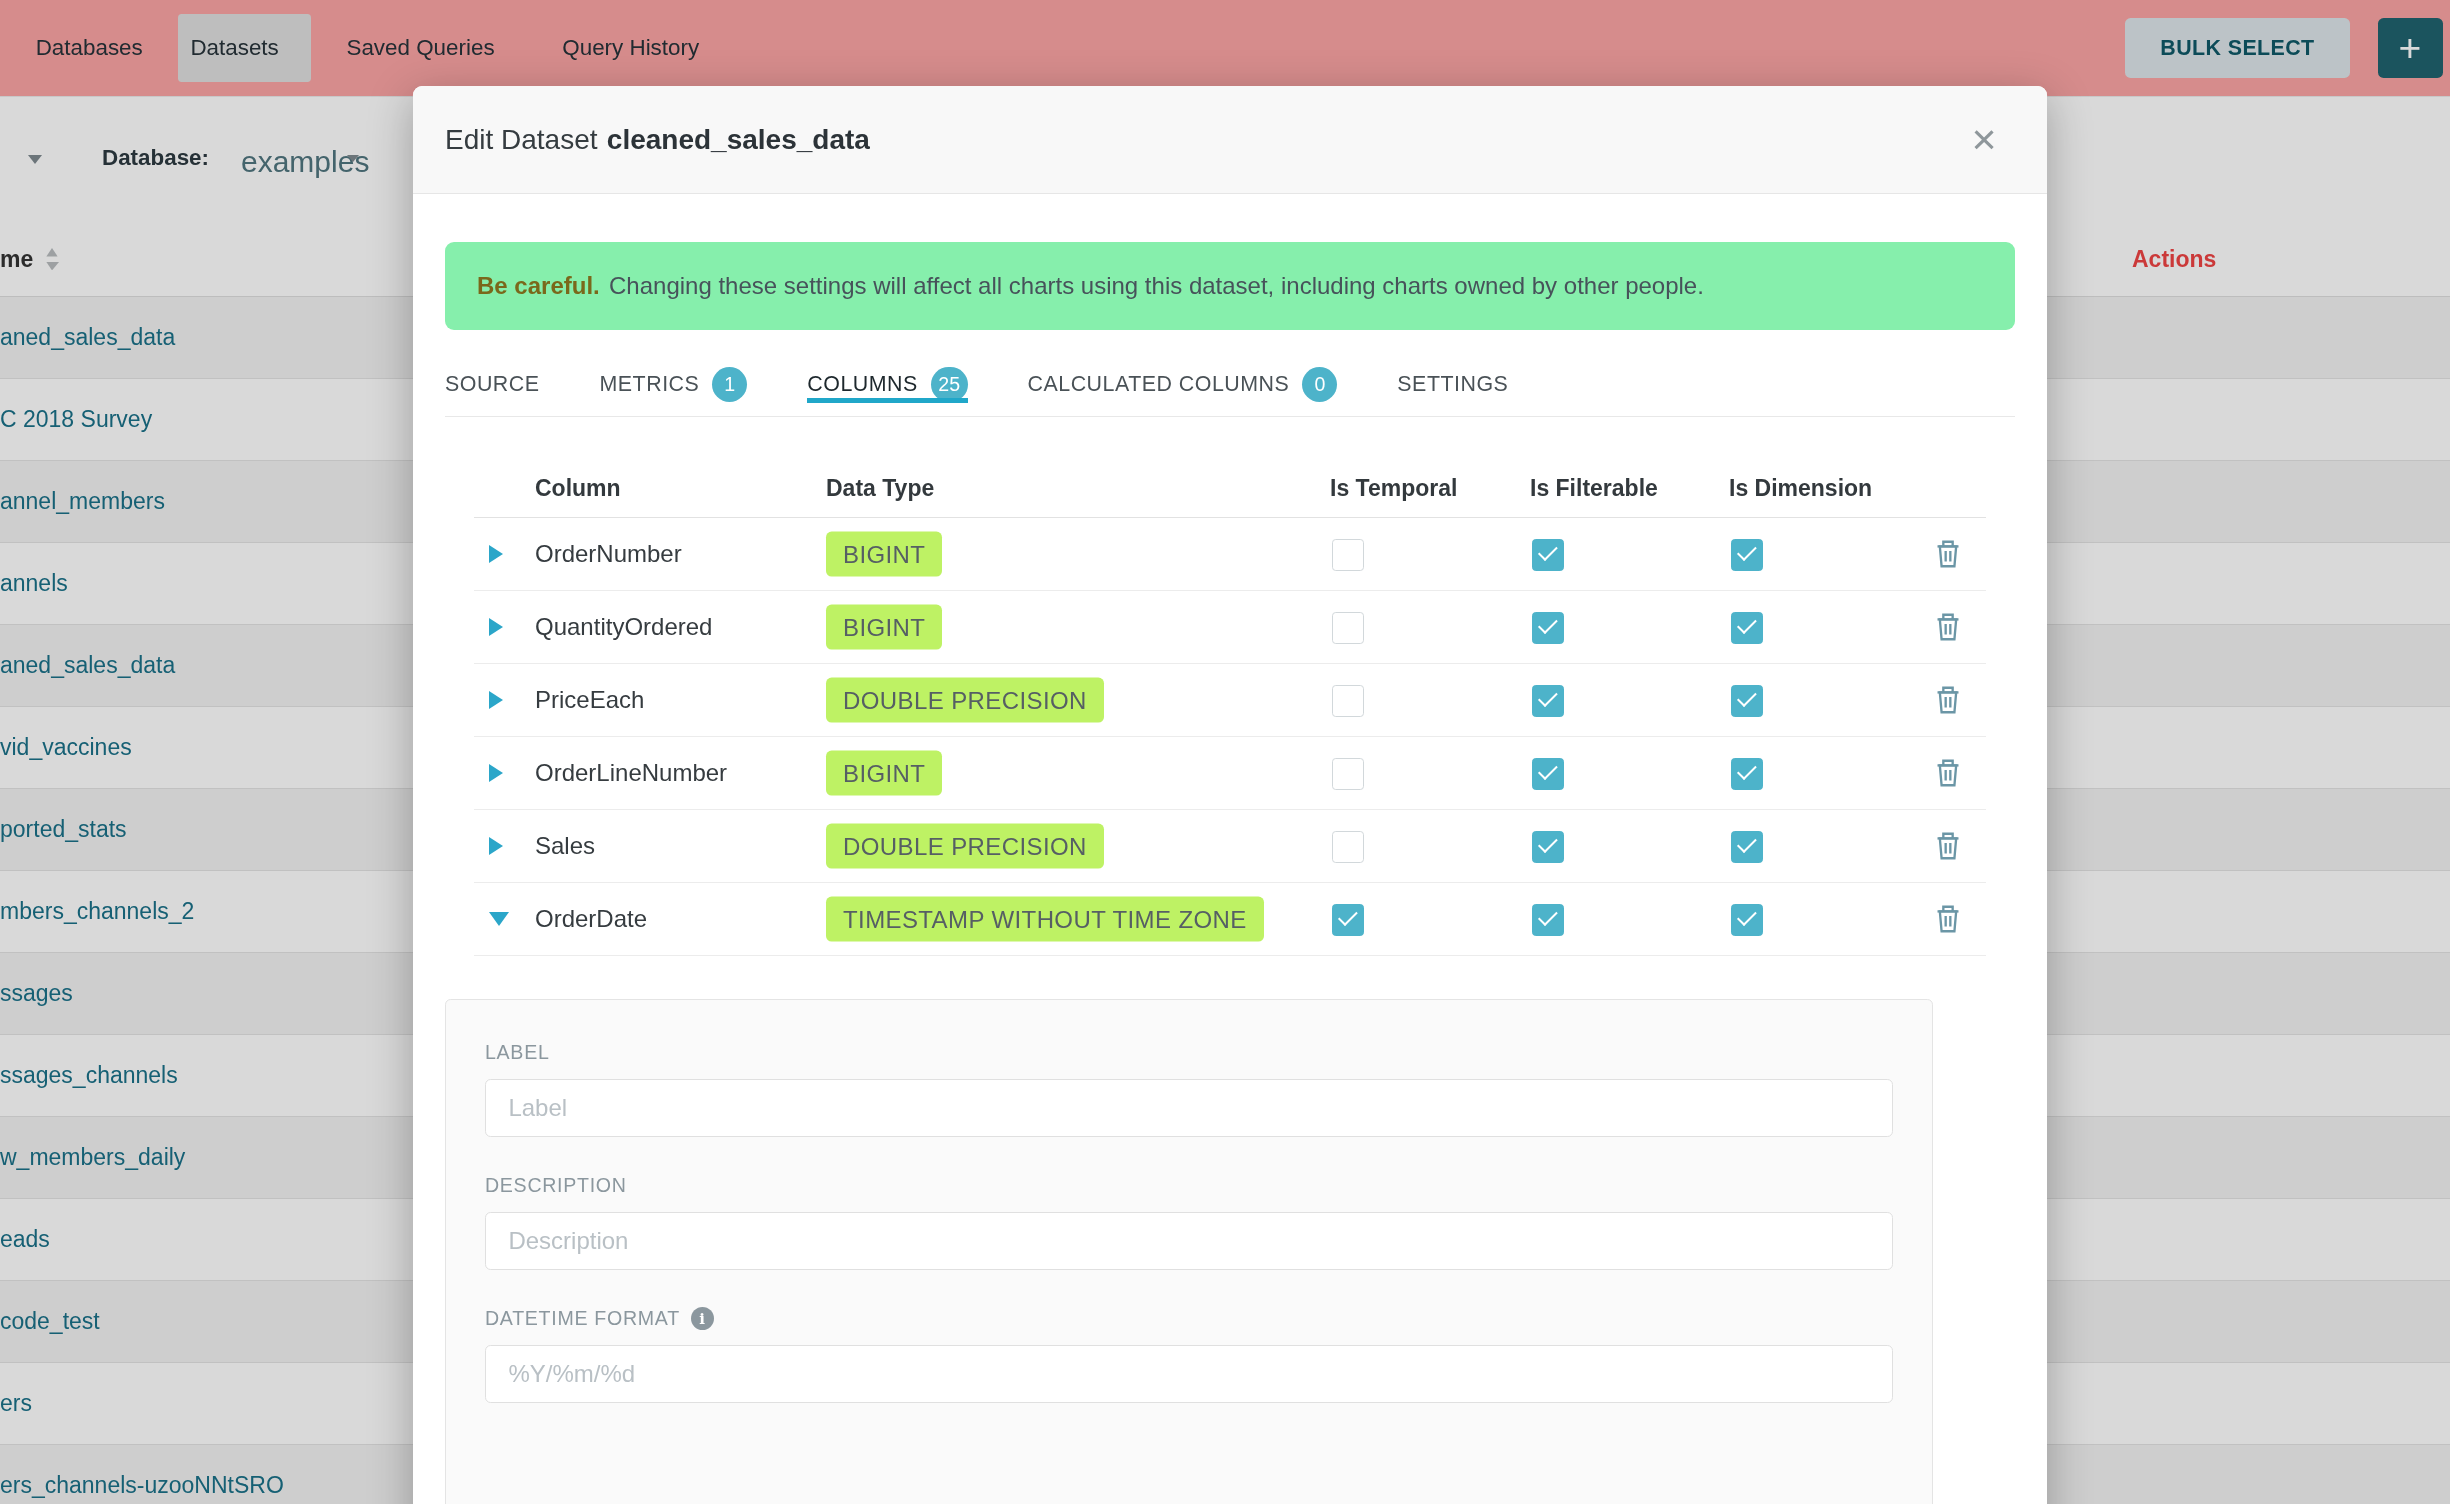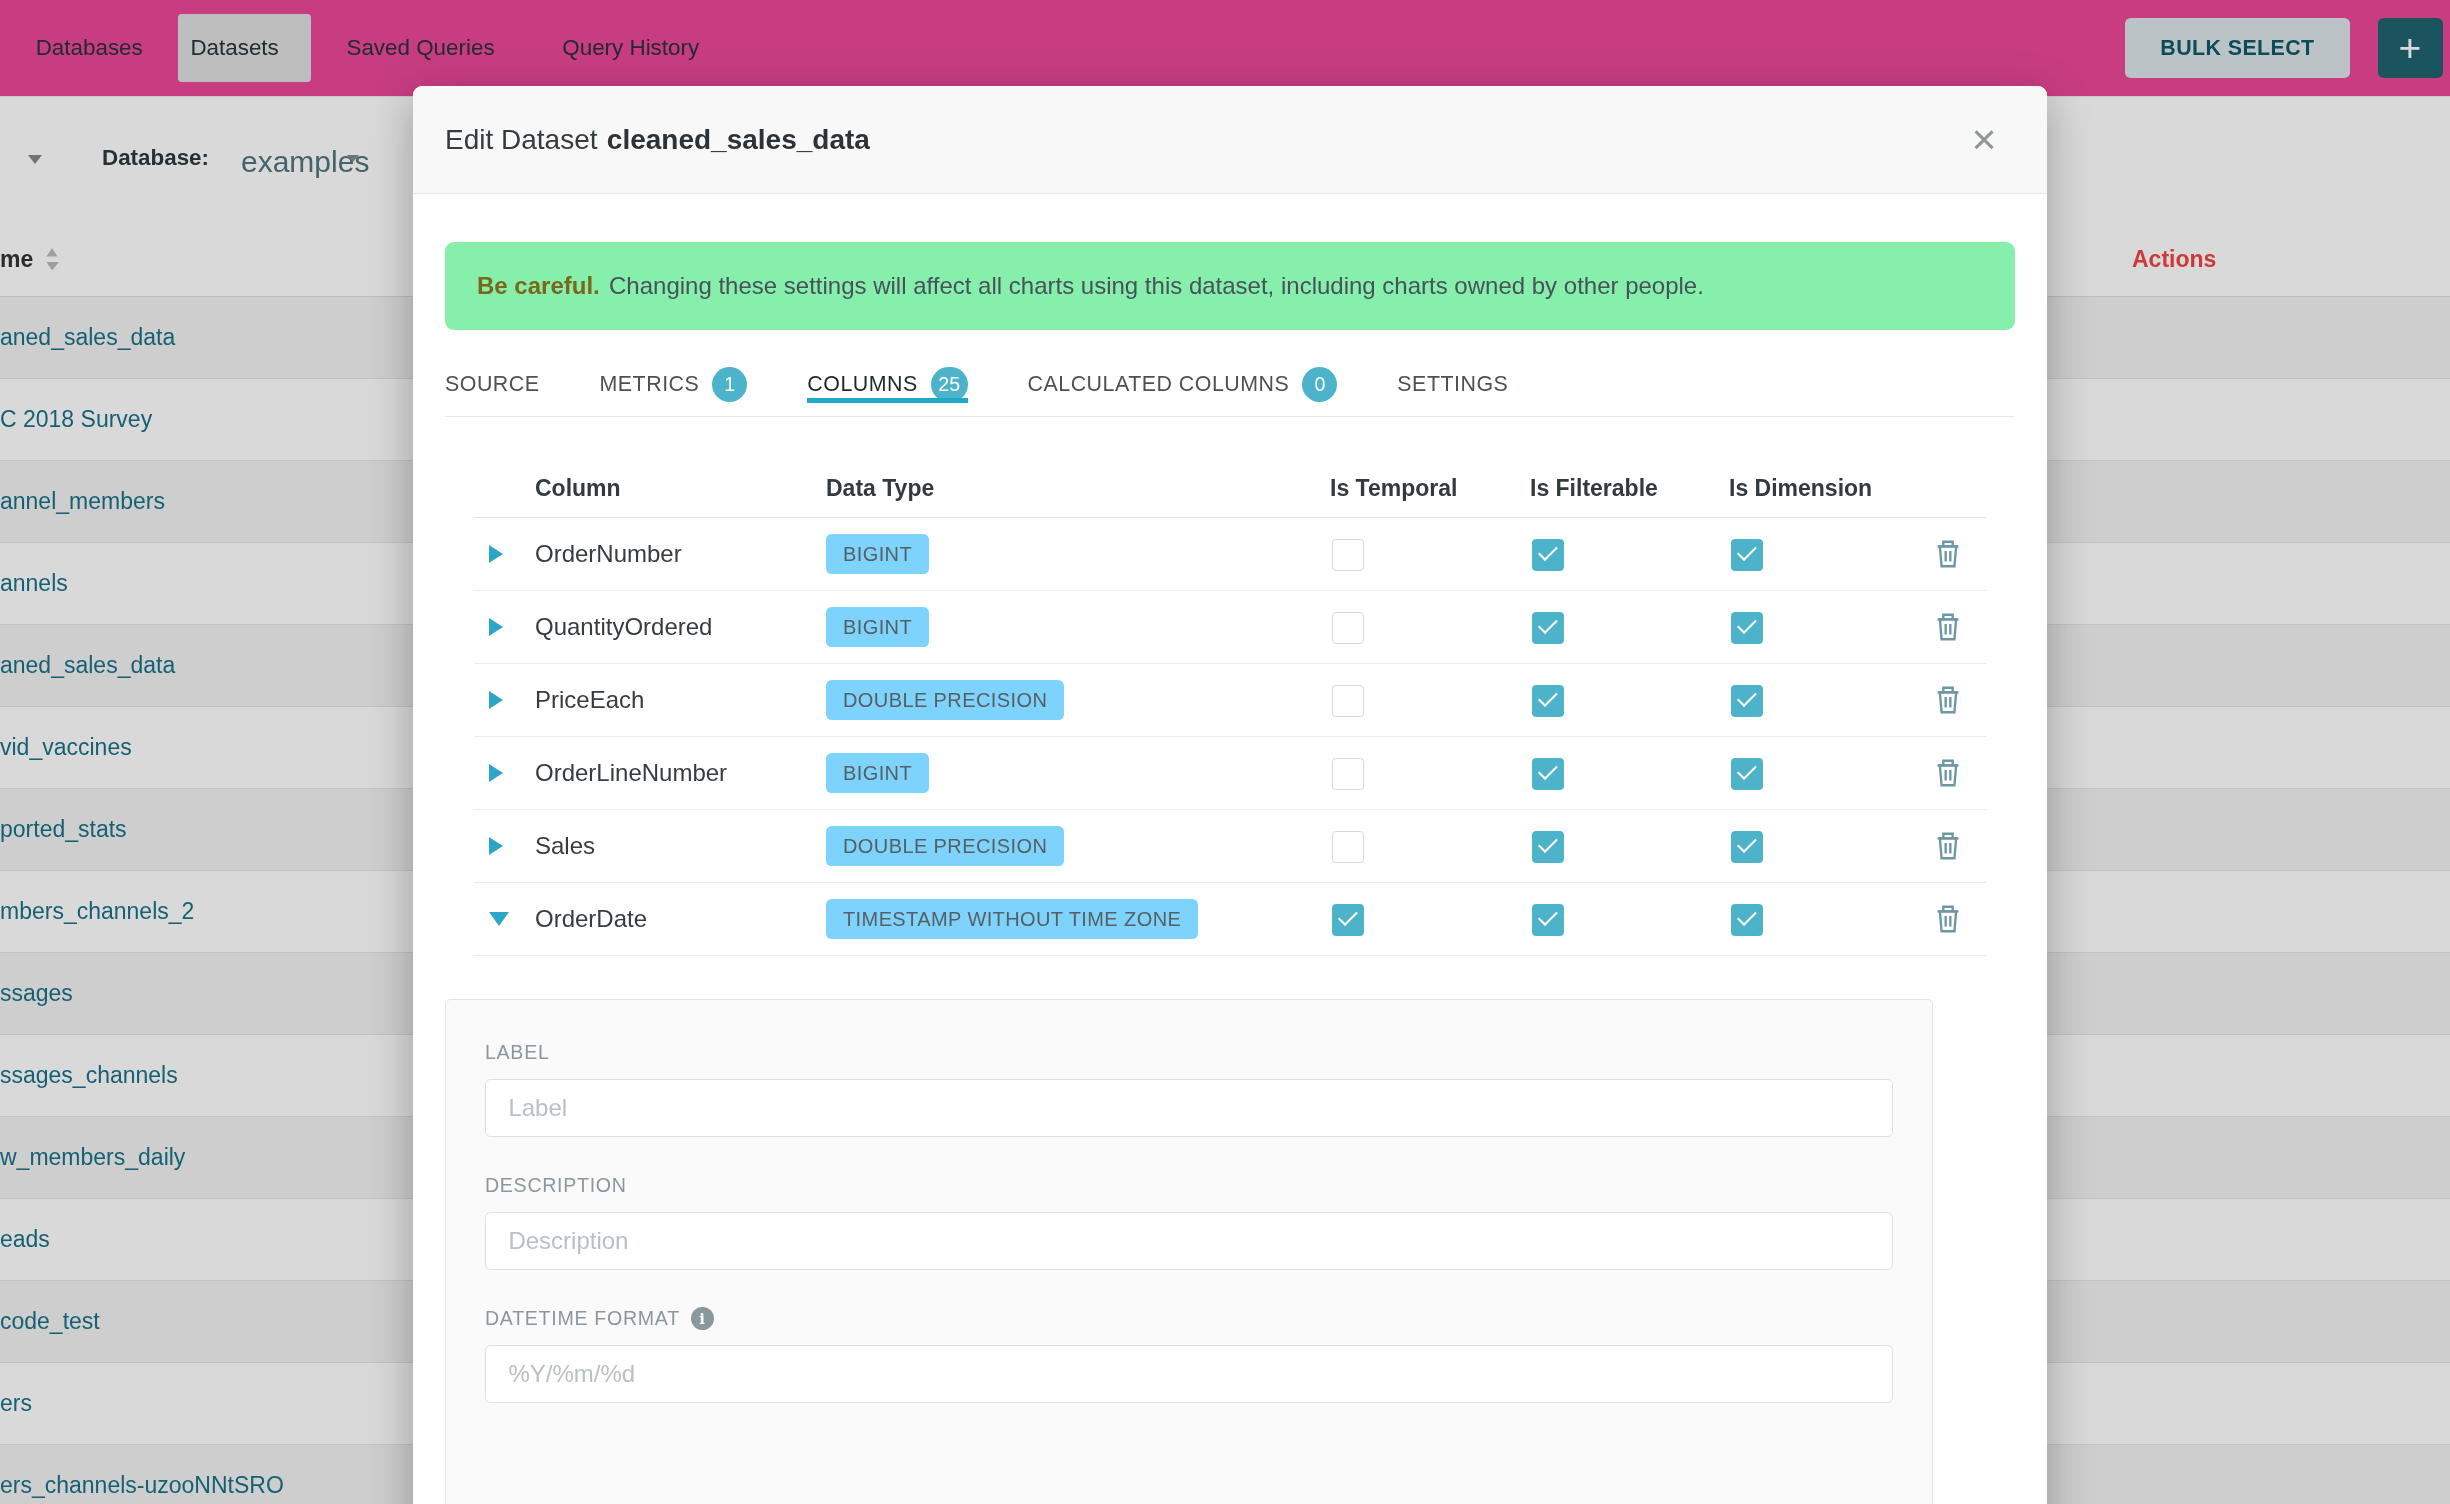--- a/index.html
+++ b/index.html
@@ -1,21 +1,21 @@
 <!DOCTYPE html>
 <html style="font-size:15px"><head>
 <meta charset="utf-8">
 <style>
   html,body{margin:0;width:2450px;height:1505px;overflow:hidden;background:#fff;
     font-family:"Liberation Sans","DejaVu Sans",sans-serif;}
   *{box-sizing:border-box;}
   .page{position:absolute;inset:0;background:#fff;}
 
   
-  .topnav{position:absolute;top:0;left:0;width:100%;height:97px;background:#ec4899;
+  .topnav{position:absolute;top:0;left:0;width:100%;height:97px;background:#fca5a5;
     border-bottom:0.9px solid #ebebeb;display:flex;align-items:center;}
   .nav-item{padding:21.4px 32px;margin-left:3.7px;font-size:22.4px;color:#27333a;border-radius:3.7px;
     cursor:pointer;white-space:nowrap;}
   .nav-item.active{background:#e0e0e0;padding-left:12px;}
   .nav-right{margin-left:auto;display:flex;align-items:center;gap:28px;padding-right:7.5px;padding-left:32px;}
   .bulk-btn{height:60px;padding:0 35px;background:#dde6ea;color:#0f5968;font-size:21.4px;
     font-weight:600;letter-spacing:0.4px;border-radius:5.6px;display:flex;align-items:center;cursor:pointer;}
   .add-btn{height:60px;width:65px;background:#20636f;color:#fff;font-size:39px;border-radius:5.6px;
     display:flex;align-items:center;justify-content:center;cursor:pointer;}
 
@@ -66,22 +66,22 @@
   .cols-table{margin:41px 29px 0;text-align:center;}
   .thead{position:relative;height:60px;border-bottom:0.9px solid #e2e2e2;}
   .thead span{position:absolute;top:0;line-height:60px;font-size:23px;font-weight:700;color:#33393d;}
   .crow{position:relative;height:73px;border-bottom:0.9px solid #ececec;}
   .caret{position:absolute;left:15px;top:50%;transform:translateY(-50%);width:0;height:0;
     border-top:9.3px solid transparent;border-bottom:9.3px solid transparent;
     border-left:14px solid #2ba6c9;cursor:pointer;}
   .crow.expanded .caret{border-left:10.3px solid transparent;border-right:10.3px solid transparent;
     border-top:14px solid #2ba6c9;border-bottom:0;}
   .cname{position:absolute;left:61px;top:50%;transform:translateY(-50%);font-size:24px;color:#363c40;}
-  .pill{position:absolute;left:352px;top:50%;transform:translateY(-50%);background:#7dd3fc;
-    border-radius:5.6px;padding:8.4px 17px;font-size:20px;letter-spacing:0.4px;color:#565f64;white-space:nowrap;}
+  .pill{position:absolute;left:352px;top:50%;transform:translateY(-50%);background:#bef264;
+    border-radius:5.6px;padding:8.4px 17px;font-size:24px;letter-spacing:0.4px;color:#565f64;white-space:nowrap;}
   .cb{position:absolute;top:20.5px;width:32px;height:32px;border:1.9px solid #d2d8db;border-radius:3.7px;
     background:#fff;cursor:pointer;}
   .cb-t{left:858px;} .cb-f{left:1058px;} .cb-d{left:1257px;}
   .cb.checked{background:#4db3ca;border-color:#4db3ca;}
   .cb.checked::after{content:"";position:absolute;left:5.6px;top:6.5px;width:16px;height:8.4px;
     border-left:2.8px solid #fff;border-bottom:2.8px solid #fff;transform:rotate(-45deg);}
   .trash{position:absolute;left:1460px;top:50%;transform:translateY(-50%);cursor:pointer;display:flex;}
 
   .detail-panel{margin-top:43px;width:1488px;background:#fafafa;border:0.9px solid #e4e4e4;
     border-radius:5.6px;padding:41px 39px 131px;}

